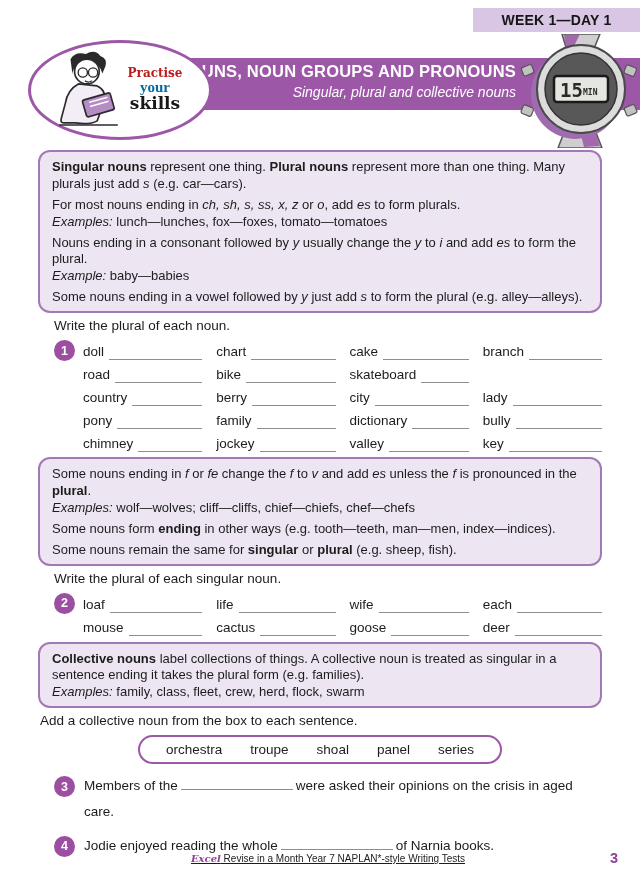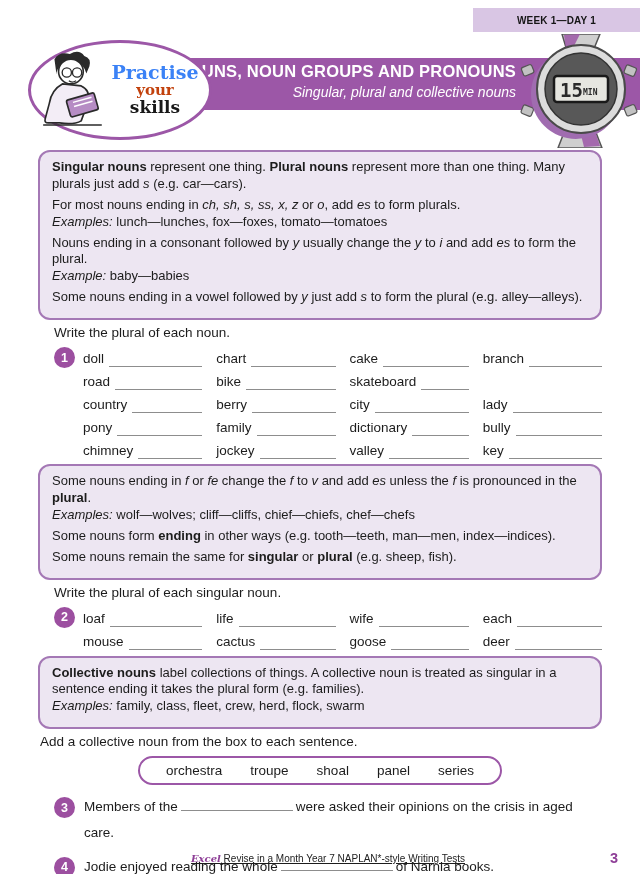--- a/index.html
+++ b/index.html
@@ -6,42 +6,42 @@
   html,body { background:#fff; }
   .page {
     position:relative; width:640px; height:874px; overflow:hidden;
     background:#ffffff; color:#1c1c1c;
     font-family:"Liberation Sans", sans-serif; font-size:13px;
   }
   
   .week-banner {
     position:absolute; top:8px; right:0; width:167px; height:24px;
     background:#d9c6e4; display:flex; align-items:center; justify-content:center;
-    font-weight:bold; font-size:10px; color:#151515; letter-spacing:.2px; z-index:3;
+    font-weight:bold; font-size:14px; color:#151515; letter-spacing:.2px; z-index:3;
   }
   .header { position:relative; height:148px; }
   .purple-banner { position:absolute; left:118px; right:0; top:58px; height:52px; background:#9c57a7; z-index:1; }
   .banner-text { position:absolute; right:124px; top:62px; text-align:right; color:#fff; z-index:2; }
   .banner-title { font-size:16.5px; font-weight:bold; letter-spacing:.2px; }
   .banner-subtitle { font-size:14px; font-style:italic; margin-top:3px; }
   .logo-oval {
     position:absolute; left:28px; top:40px; width:184px; height:100px; background:#fff;
     border:3px solid #9c57a7; border-radius:50%; z-index:2;
     display:flex; align-items:center; justify-content:center; gap:2px; padding:4px 10px 4px 6px;
   }
   .logo-text { font-family:"DejaVu Serif", serif; font-weight:bold; text-align:center; line-height:1.05; }
-  .logo-l1 { font-size:19px; color:#3b82f6; }
-  .logo-l2 { font-size:15px; color:#c2410c; }
+  .logo-l1 { font-size:12px; color:#b91c1c; }
+  .logo-l2 { font-size:15px; color:#0369a1;font-family:Liberation Serif, serif; }
   .logo-l3 { font-size:17px; color:#181818; }
   .watch { position:absolute; right:2px; top:34px; width:118px; height:114px; z-index:3; }
   
   .main { padding:2px 38px 0 38px; }
   .info-box {
     background:#ede6f2; border:2.5px solid #a478b5; border-radius:12px;
-    padding:7px 12px 12px 12px; line-height:1.3; font-size:13px;
+    padding:7px 12px 5px 12px; line-height:1.3; font-size:13px;
   }
   .info-box p { margin-bottom:4px; }
   .info-box p:last-child { margin-bottom:0; }
   .rb { font-weight:bold; }
   .ri { font-style:italic; }
   .instruction { font-size:13.5px; margin:5px 0 3px 16px; line-height:16px; }
   .qblock { display:flex; gap:8px; margin-left:16px; }
   .qnum {
     flex:none; width:21px; height:21px; border-radius:50%; background:#9c4fa0; color:#fff;
     font-weight:bold; font-size:12.5px; display:flex; align-items:center; justify-content:center; margin-top:3px;

